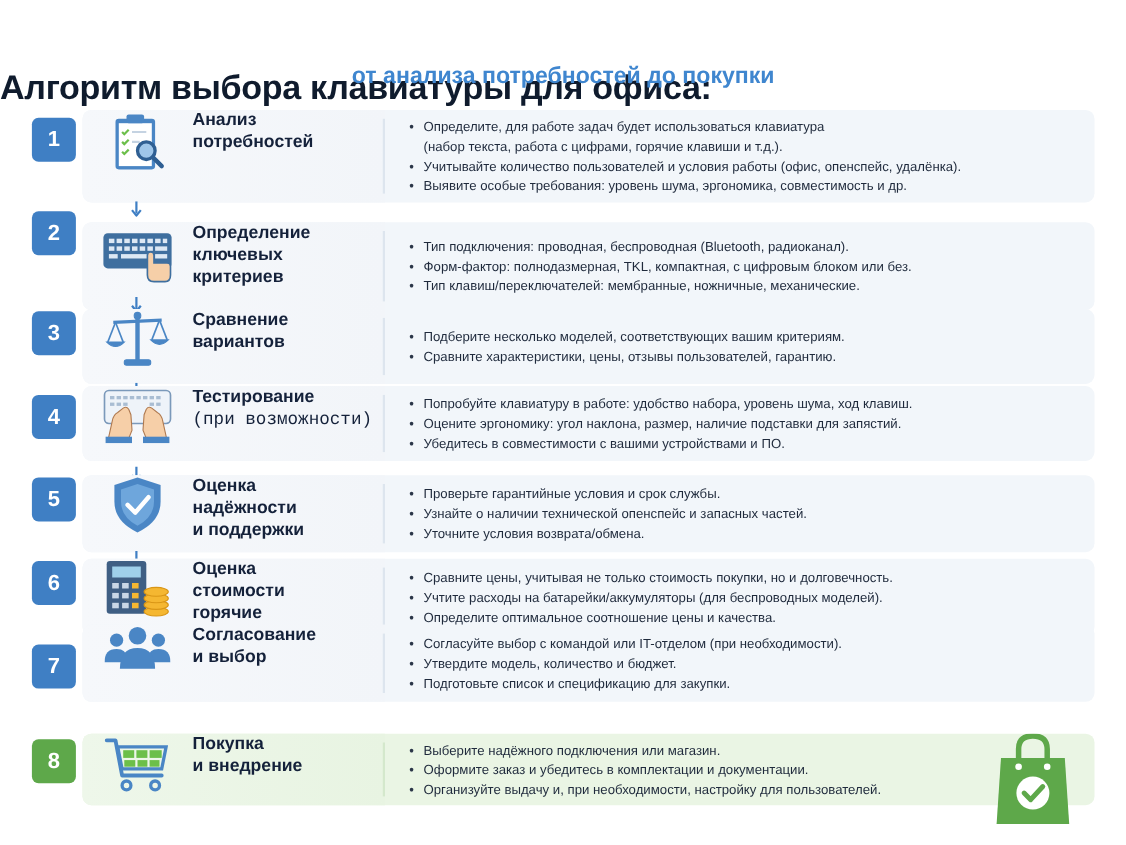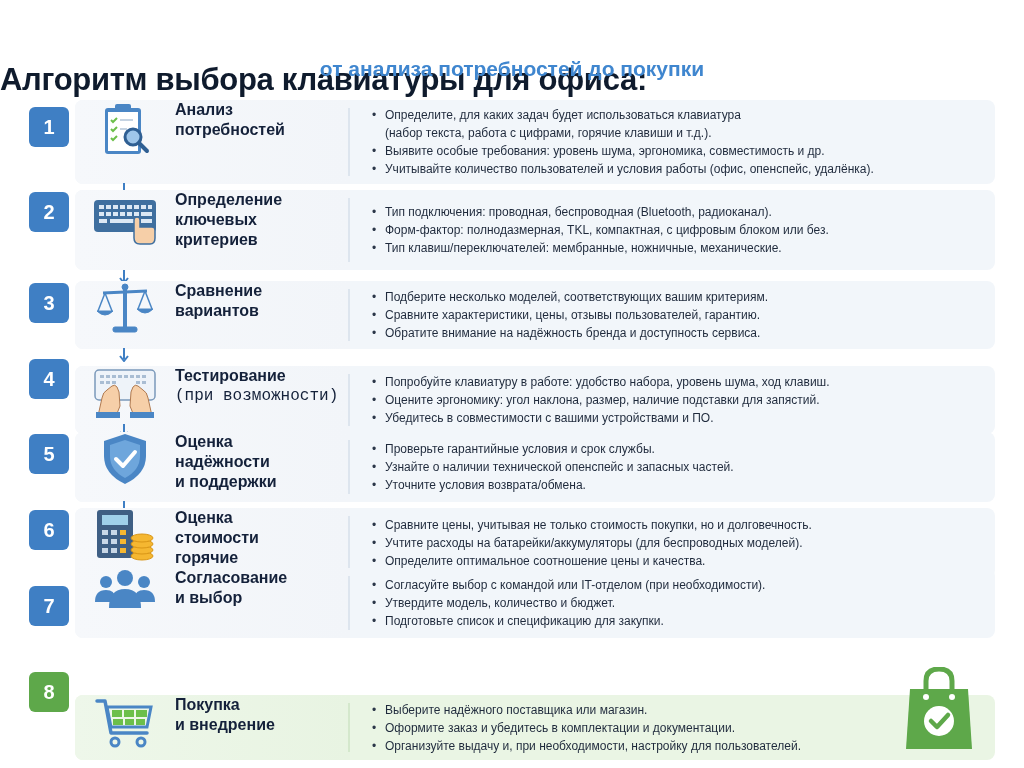--- a/index.html
+++ b/index.html
@@ -63,38 +63,38 @@
           <line x1="44" y1="43" x2="52" y2="51" stroke="#2f5f93" stroke-width="4" stroke-linecap="round"></line>
         </svg>
       </div>
       <div class="step-title">
         <div>Анализ</div>
         <div>потребностей</div>
       </div>
     </div>
     <div class="right">
       <ul class="bullets">
-        <li>Определите, для каких задач будет использоваться клавиатура</li>
+        <li>Определите, для работе задач будет использоваться клавиатура</li>
         <li style="padding-left: 13px; list-style: none;" class="cont">(набор текста, работа с цифрами, горячие клавиши и т.д.).</li>
+        <li>Учитывайте количество пользователей и условия работы (офис, опенспейс, удалёнка).</li>
         <li>Выявите особые требования: уровень шума, эргономика, совместимость и др.</li>
-        <li>Учитывайте количество пользователей и условия работы (офис, опенспейс, удалёнка).</li>
       </ul>
     </div>
   </div>
 </div>
 <div class="arrow" style="top:183px">
   <svg width="12" height="14" viewBox="0 0 12 14">
       <line x1="6" y1="0" x2="6" y2="11" stroke="#3f7fc4" stroke-width="2"></line>
       <path d="M2 8 L6 13 L10 8" stroke="#3f7fc4" stroke-width="2" fill="none"></path>
     </svg>
 </div>
 
 <div class="step">
   <div class="badge" style="top:192px">2</div>
-  <div class="card" style="top:190px;height:80px">
+  <div class="card" style="top:202px;height:80px">
     <div class="left">
       <div class="icon-box">
         <svg width="66" height="56" viewBox="0 0 66 56">
           <rect x="2" y="10" width="62" height="32" rx="4" fill="#3f6f9f"></rect>
           <g fill="#dce8f4">
             <rect x="7" y="15" width="5" height="4"></rect>
               <rect x="14" y="15" width="5" height="4"></rect>
               <rect x="21" y="15" width="5" height="4"></rect>
               <rect x="28" y="15" width="5" height="4"></rect>
               <rect x="35" y="15" width="5" height="4"></rect>
@@ -159,35 +159,34 @@
       </div>
       <div class="step-title">
         <div>Сравнение</div>
         <div>вариантов</div>
       </div>
     </div>
     <div class="right">
       <ul class="bullets">
         <li>Подберите несколько моделей, соответствующих вашим критериям.</li>
         <li>Сравните характеристики, цены, отзывы пользователей, гарантию.</li>
-        <li>Обратите внимание на надёжность бренда и доступность сервиса.</li>
       </ul>
     </div>
   </div>
 </div>
 <div class="arrow" style="top:348px">
   <svg width="12" height="14" viewBox="0 0 12 14">
       <line x1="6" y1="0" x2="6" y2="11" stroke="#3f7fc4" stroke-width="2"></line>
       <path d="M2 8 L6 13 L10 8" stroke="#3f7fc4" stroke-width="2" fill="none"></path>
     </svg>
 </div>
 
 <div class="step">
   <div class="badge" style="top:359px">4</div>
-  <div class="card" style="top:366px;height:68px">
+  <div class="card" style="top:351px;height:68px">
     <div class="left">
       <div class="icon-box">
         <svg width="66" height="52" viewBox="0 0 66 52">
           <rect x="3" y="4" width="60" height="30" rx="4" fill="#eef3f9" stroke="#7b99ba" stroke-width="1.5"></rect>
           <g fill="#a9bdd3">
             <rect x="8" y="9" width="4" height="3"></rect>
               <rect x="14" y="9" width="4" height="3"></rect>
               <rect x="20" y="9" width="4" height="3"></rect>
               <rect x="26" y="9" width="4" height="3"></rect>
               <rect x="32" y="9" width="4" height="3"></rect>
@@ -337,21 +336,21 @@
         <li>Согласуйте выбор с командой или IT-отделом (при необходимости).</li>
         <li>Утвердите модель, количество и бюджет.</li>
         <li>Подготовьте список и спецификацию для закупки.</li>
       </ul>
     </div>
   </div>
 </div>
 
 <div class="step">
   <div class="badge green" style="top:672px">8</div>
-  <div class="card green" style="top:695px;height:65px">
+  <div class="card green" style="top:667px;height:65px">
     <div class="left">
       <div class="icon-box">
         <svg width="60" height="56" viewBox="0 0 60 56">
           <path d="M2 6 L10 6 L16 38 L52 38" stroke="#4a86c5" stroke-width="3.5" fill="none" stroke-linecap="round" stroke-linejoin="round"></path>
           <path d="M12 12 L56 12 L52 32 L16 32 Z" fill="none" stroke="#4a86c5" stroke-width="3"></path>
           <g fill="#6cbf4a">
             <rect x="17" y="15" width="10" height="7"></rect>
               <rect x="29" y="15" width="10" height="7"></rect>
               <rect x="41" y="15" width="11" height="7"></rect>
             <rect x="18" y="24" width="10" height="6"></rect>
@@ -362,21 +361,21 @@
           <circle cx="46" cy="47" r="4" fill="none" stroke="#4a86c5" stroke-width="3"></circle>
         </svg>
       </div>
       <div class="step-title">
         <div>Покупка</div>
         <div>и внедрение</div>
       </div>
     </div>
     <div class="right">
       <ul class="bullets">
-        <li>Выберите надёжного поставщика или магазин.</li>
+        <li>Выберите надёжного подключения или магазин.</li>
         <li>Оформите заказ и убедитесь в комплектации и документации.</li>
         <li>Организуйте выдачу и, при необходимости, настройку для пользователей.</li>
       </ul>
     </div>
   </div>
 </div>
 
 <div class="bag">
   <svg width="74" height="84" viewBox="0 0 74 84">
     <path d="M24 24 L24 14 Q24 2 37 2 Q50 2 50 14 L50 24" stroke="#5ea84a" stroke-width="5" fill="none"></path>

